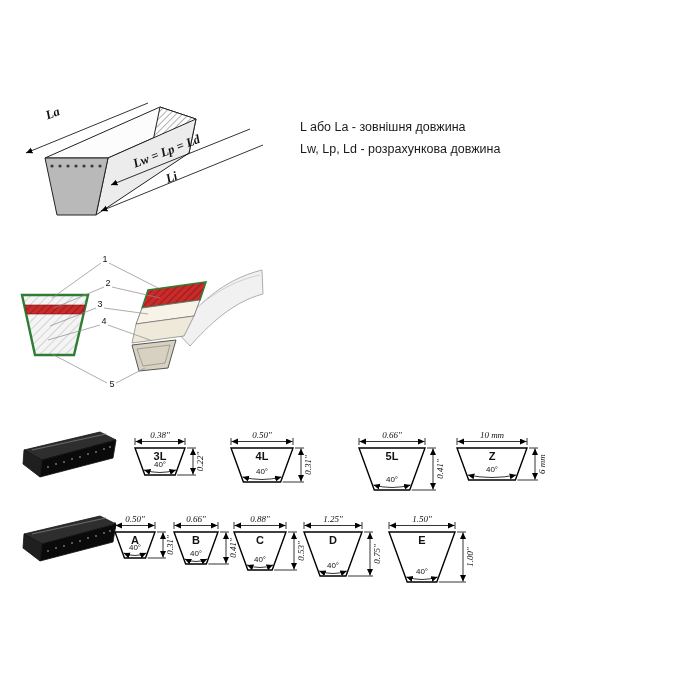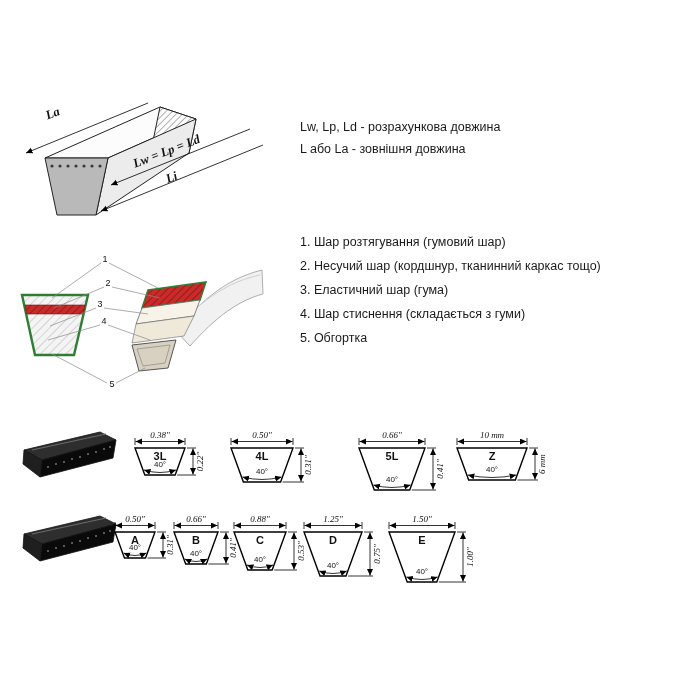--- a/index.html
+++ b/index.html
@@ -65,22 +65,22 @@
       <line class="thin" x1="138" y1="8" x2="16" y2="58" marker-end="url(#arr)"></line>
       <line class="thin" x1="240" y1="34" x2="101" y2="90" marker-end="url(#arr)"></line>
       <line class="thin" x1="253" y1="50" x2="91" y2="116" marker-end="url(#arr)"></line>
       <text class="belt-label" x="44" y="22" transform="rotate(-21 44 22)">La</text>
       <text class="belt-label" x="158" y="60" transform="rotate(-21 158 60)">Lw = Lp = Ld</text>
       <text class="belt-label" x="163" y="86" transform="rotate(-21 163 86)">Li</text>
     </g>
   </svg>
 
   <div class="legend legend-top">
+    <div>L або La - зовнішня довжина</div>
     <div>Lw, Lp, Ld - розрахункова довжина</div>
-    <div>L або La - зовнішня довжина</div>
   </div>
 
   <svg class="abs" style="left:10px;top:248px" width="285" height="155">
     <g>
       <path d="M 165,82 C 190,56 212,32 252,22 L 253,46 C 222,54 198,78 180,98 Z" fill="#f1f1f1" stroke="#9a9a9a" stroke-width="0.8"></path>
       <path d="M 175,70 C 200,47 222,33 250,27" fill="none" stroke="#cfcfcf" stroke-width="1"></path>
       <polygon points="138,42 196,34 190,52 132,60" fill="url(#hatchRed)" stroke="#2e7d32" stroke-width="1.5"></polygon>
       <polygon points="132,60 190,52 184,68 126,76" fill="#f7f3e8" stroke="#666" stroke-width="0.8"></polygon>
       <polygon points="126,76 184,68 174,88 122,95" fill="#efe9da" stroke="#666" stroke-width="0.6"></polygon>
       <polygon points="122,97 166,92 158,120 129,123" fill="#d8d0c0" stroke="#555" stroke-width="1"></polygon>
@@ -104,27 +104,20 @@
     </g>
     <g>
       <text class="callout" x="95" y="14">1</text>
       <text class="callout" x="98" y="38">2</text>
       <text class="callout" x="90" y="59">3</text>
       <text class="callout" x="94" y="76">4</text>
       <text class="callout" x="102" y="139">5</text>
     </g>
   </svg>
 
-  <div class="legend legend-mid">
-    <div>1. Шар розтягування (гумовий шар)</div>
-    <div>2. Несучий шар (кордшнур, тканинний каркас тощо)</div>
-    <div>3. Еластичний шар (гума)</div>
-    <div>4. Шар стиснення (складається з гуми)</div>
-    <div>5. Обгортка</div>
-  </div>
 
   <svg class="abs" id="profiles-svg" style="left:10px;top:420px" width="685" height="185">
     <g id="belt-photo">
       <polygon points="14,30 90,12 106,20 32,40" fill="#2e2e2e" stroke="#111" stroke-width="0.8"></polygon>
       <polygon points="32,40 106,20 103,38 30,57" fill="#0a0a0a" stroke="#111" stroke-width="0.8"></polygon>
       <polygon points="14,30 32,40 30,57 13,44" fill="#1f1f1f" stroke="#111" stroke-width="0.8"></polygon>
       <line x1="22" y1="30" x2="96" y2="14" stroke="#6a6a6a" stroke-width="1.2"></line>
       <g fill="#bdbdbd">
         <circle cx="38" cy="47" r="0.8"></circle>
           <circle cx="46" cy="44" r="0.8"></circle>

